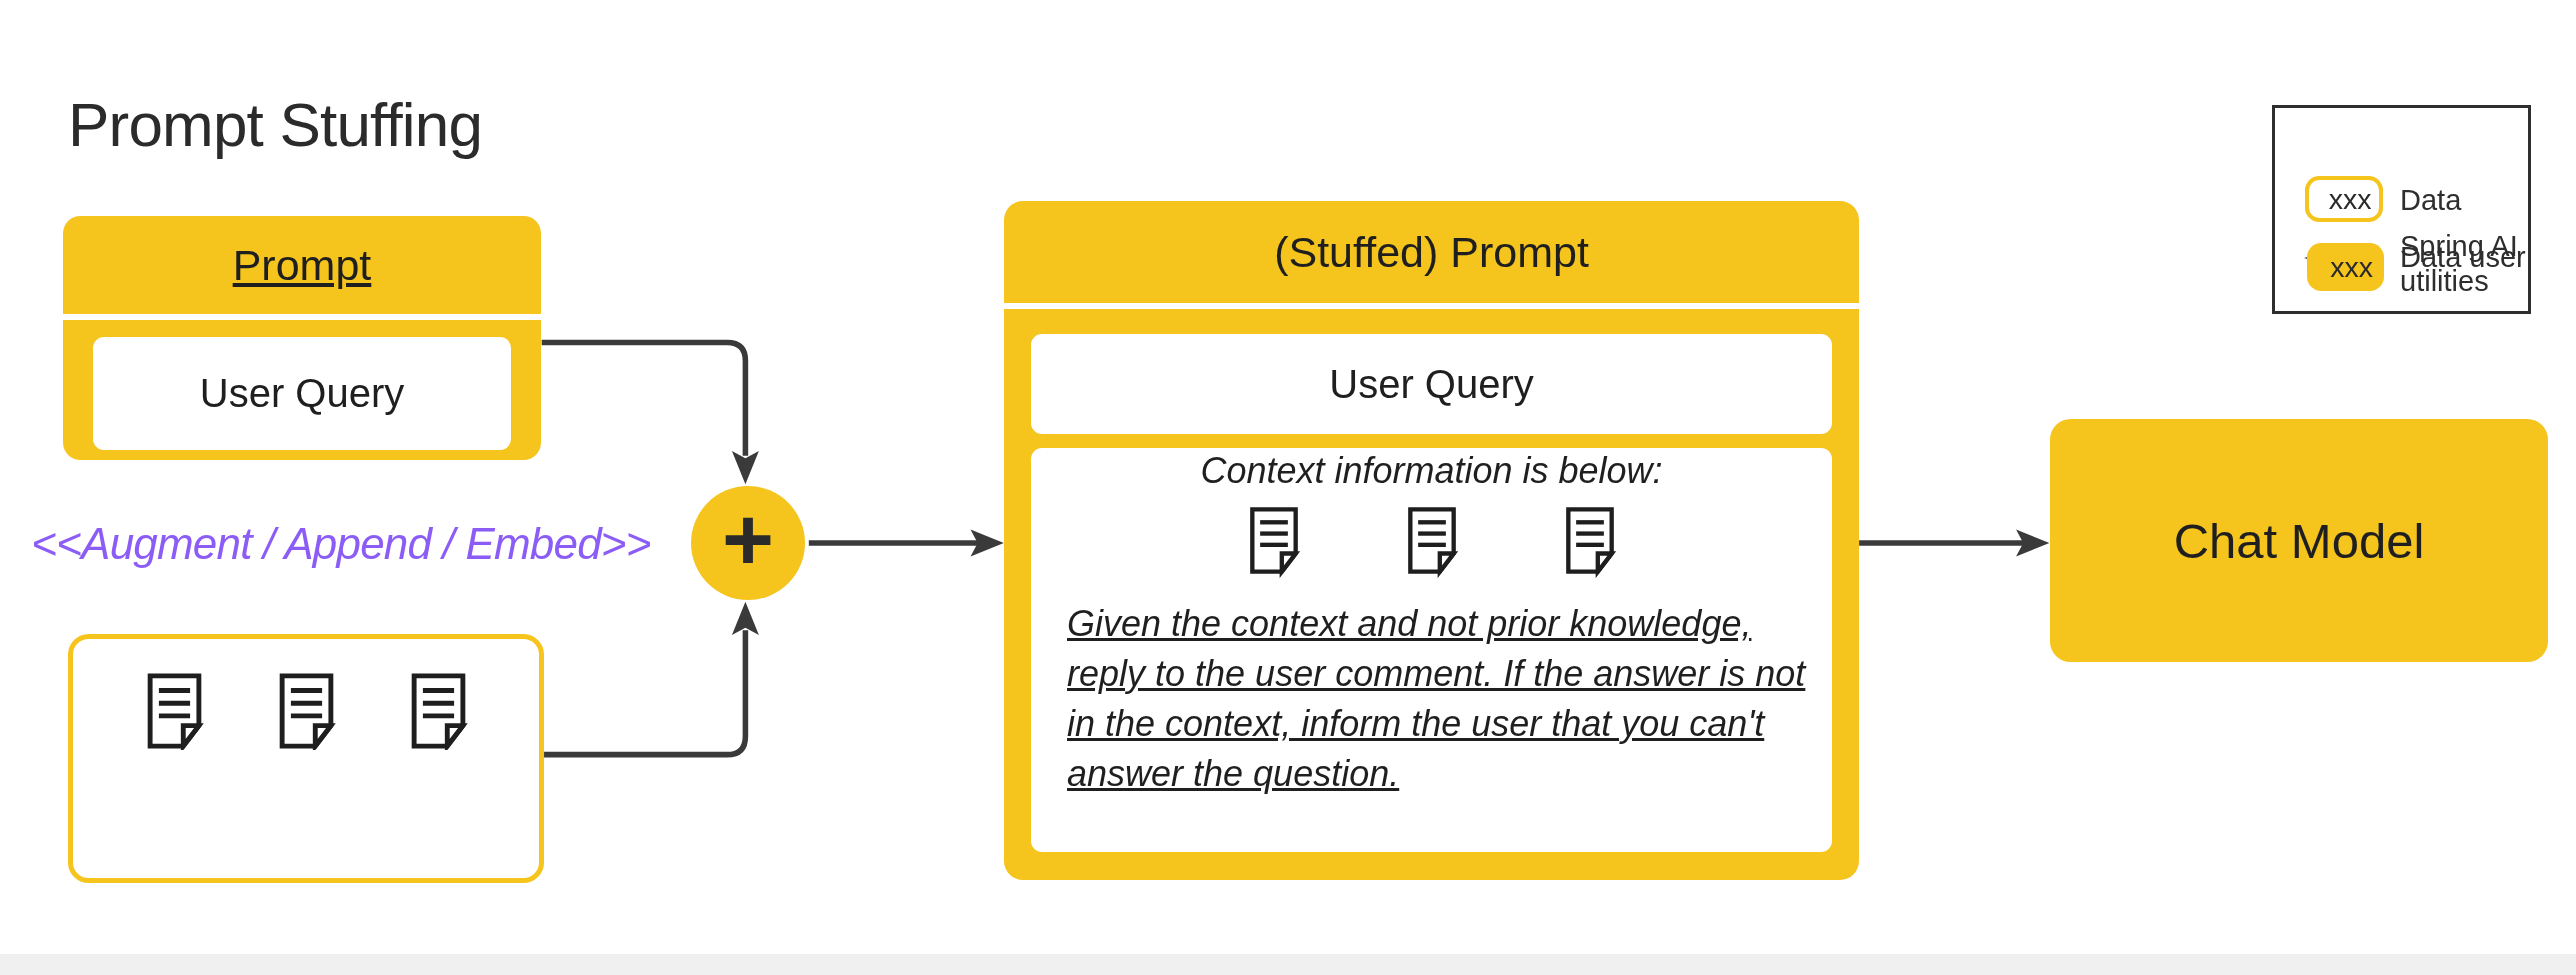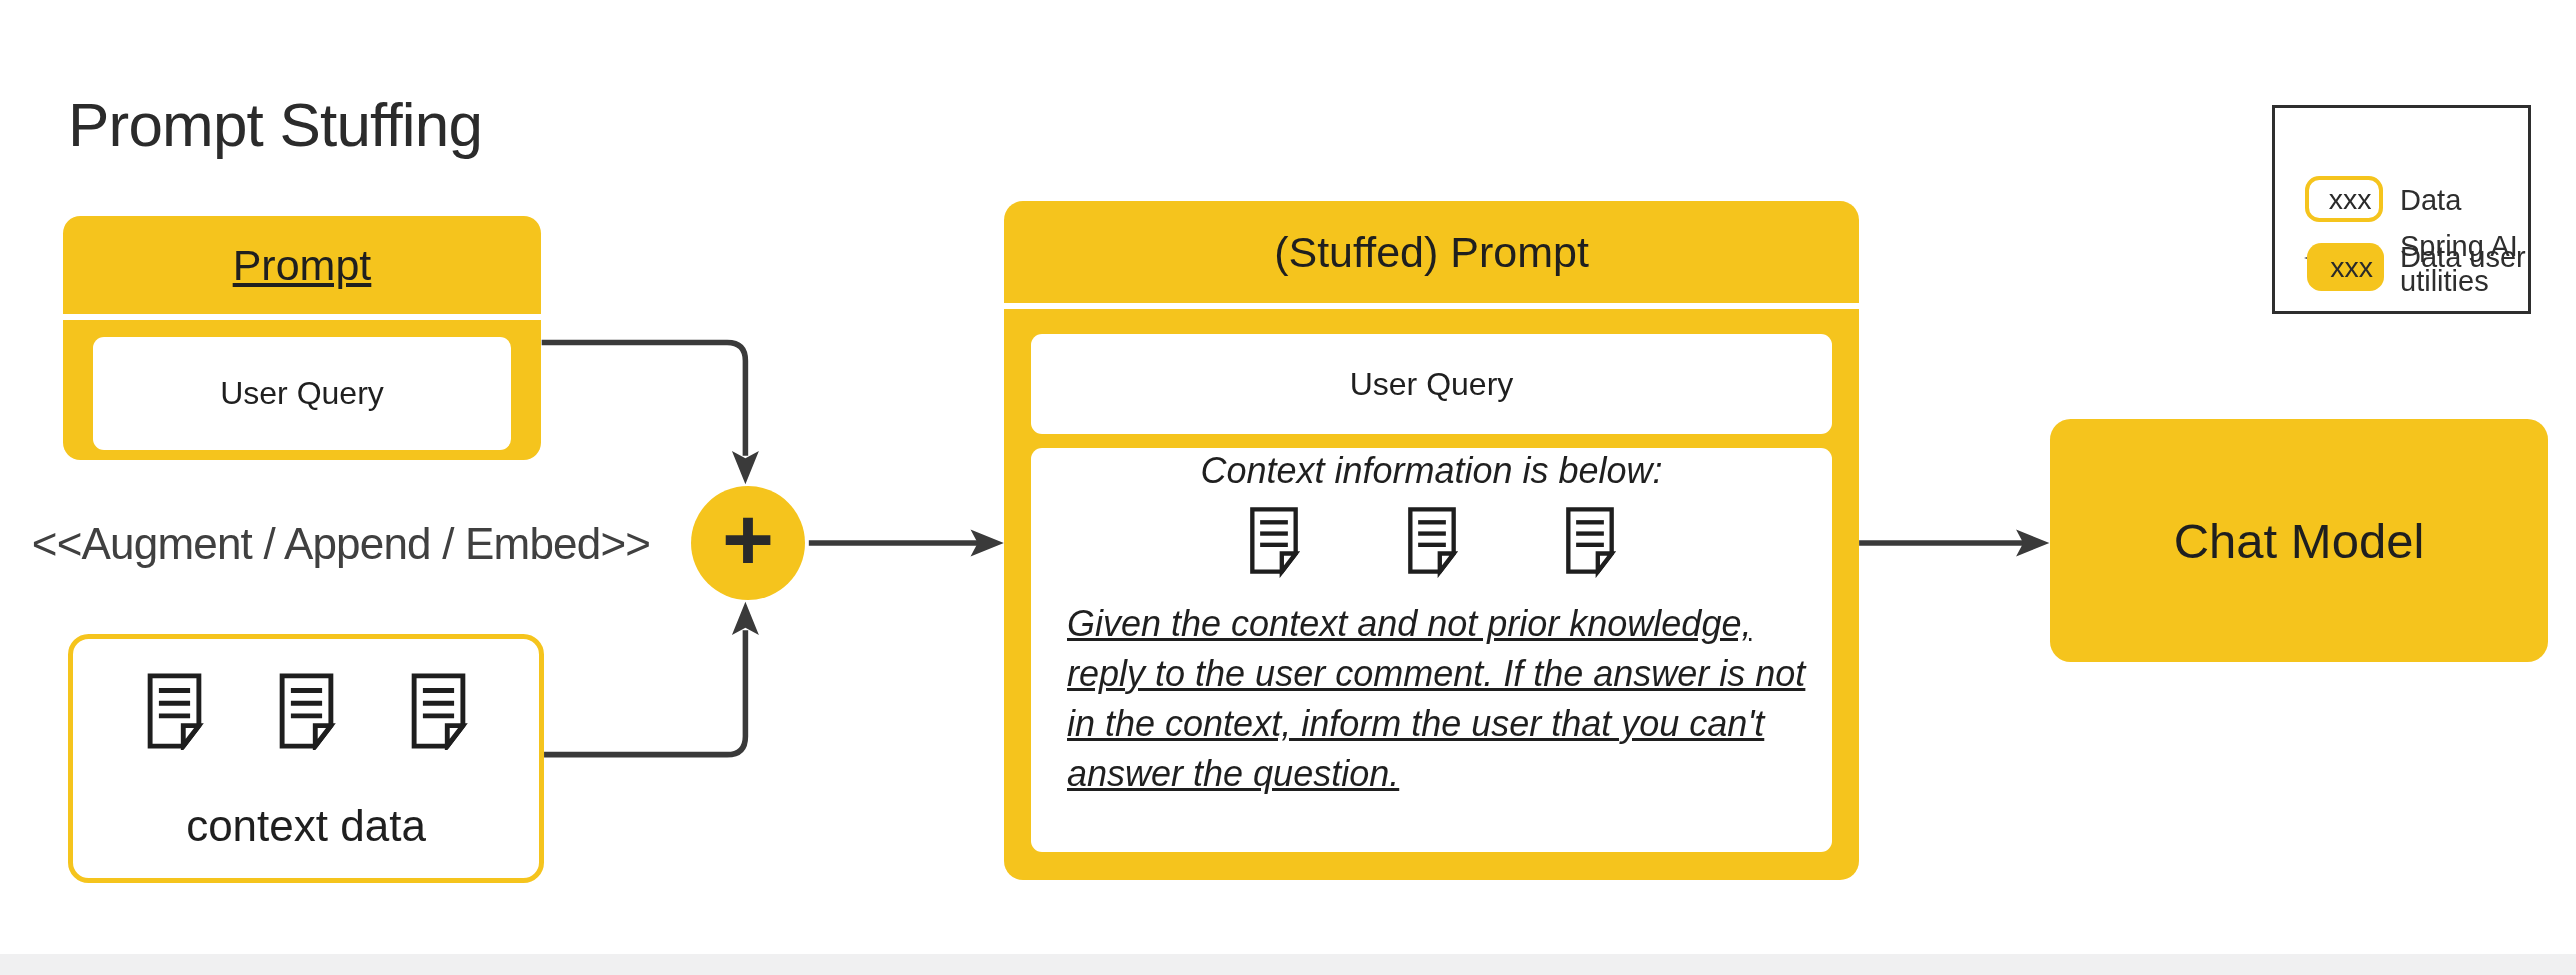--- a/index.html
+++ b/index.html
@@ -40,35 +40,35 @@
     font-size:43px;color:var(--text-dark);
   }
   .node-divider{
     position:absolute;left:0;right:0;height:5.6px;background:var(--white);
   }
   .inner-white{
     position:absolute;
     background:var(--white);
     border-radius:11px;
     display:flex;align-items:center;justify-content:center;
-    font-size:32px;color:var(--text-dark);
+    font-size:40px;color:var(--text-dark);
   }
 
   
   .prompt-box{left:63px;top:216px;width:478px;height:244px;}
   .prompt-box .node-header{height:98px;text-decoration:underline;}
   .prompt-box .node-divider{top:98px;}
   .prompt-box .inner-white{left:30px;top:121px;width:418px;height:113px;}
 
   
   .augment-label{
     left:12px;top:514px;width:658px;
     text-align:center;
     font-size:44px;line-height:59px;
-    color:#404040;
+    font-style:italic;color:#8b5cf6;
     letter-spacing:-0.8px;
     white-space:nowrap;
   }
 
   
   .context-box{
     left:68px;top:634px;width:476px;height:249px;
     background:var(--white);
     border:5.6px solid var(--yellow);
     border-radius:20.6px;
@@ -212,21 +212,20 @@
       <line x1="14" y1="45" x2="46" y2="45" stroke="#1E1E1E" stroke-width="5"></line>
     </svg>
     <svg class="doc-icon" width="59" height="78" viewBox="0 0 60 80">
       <path d="M5 4 H55 V55 L39 76 H5 Z" fill="#FFFFFF" stroke="#1E1E1E" stroke-width="5" stroke-linejoin="miter"></path>
       <path d="M55 55 L39 55 L39 76 Z" fill="#FFFFFF" stroke="#1E1E1E" stroke-width="5" stroke-linejoin="miter"></path>
       <line x1="14" y1="19" x2="46" y2="19" stroke="#1E1E1E" stroke-width="5"></line>
       <line x1="14" y1="32" x2="46" y2="32" stroke="#1E1E1E" stroke-width="5"></line>
       <line x1="14" y1="45" x2="46" y2="45" stroke="#1E1E1E" stroke-width="5"></line>
     </svg>
   </div>
-  <div class="box-label">context data</div>
 </div>
 
 <div class="abs plus-circle">
   <span class="plus-glyph">+</span>
 </div>
 
 <div class="abs node stuffed-box">
   <div class="node-header">(Stuffed) Prompt</div>
   <div class="node-divider"></div>
   <div class="inner-white uq">User Query</div>

